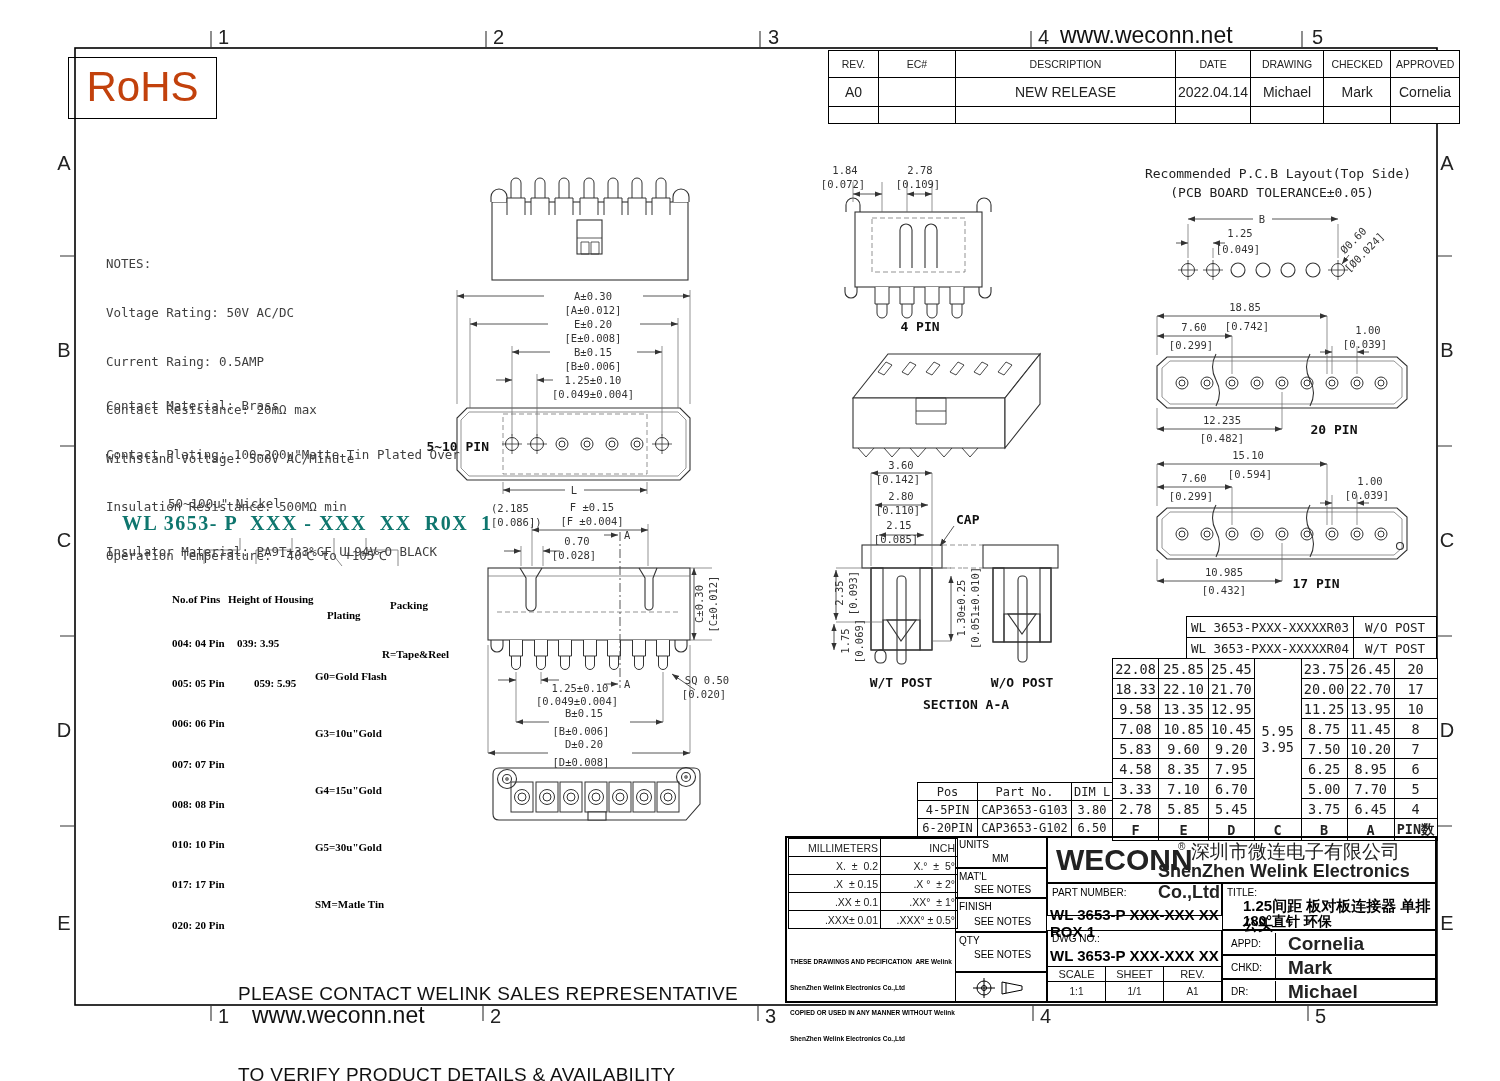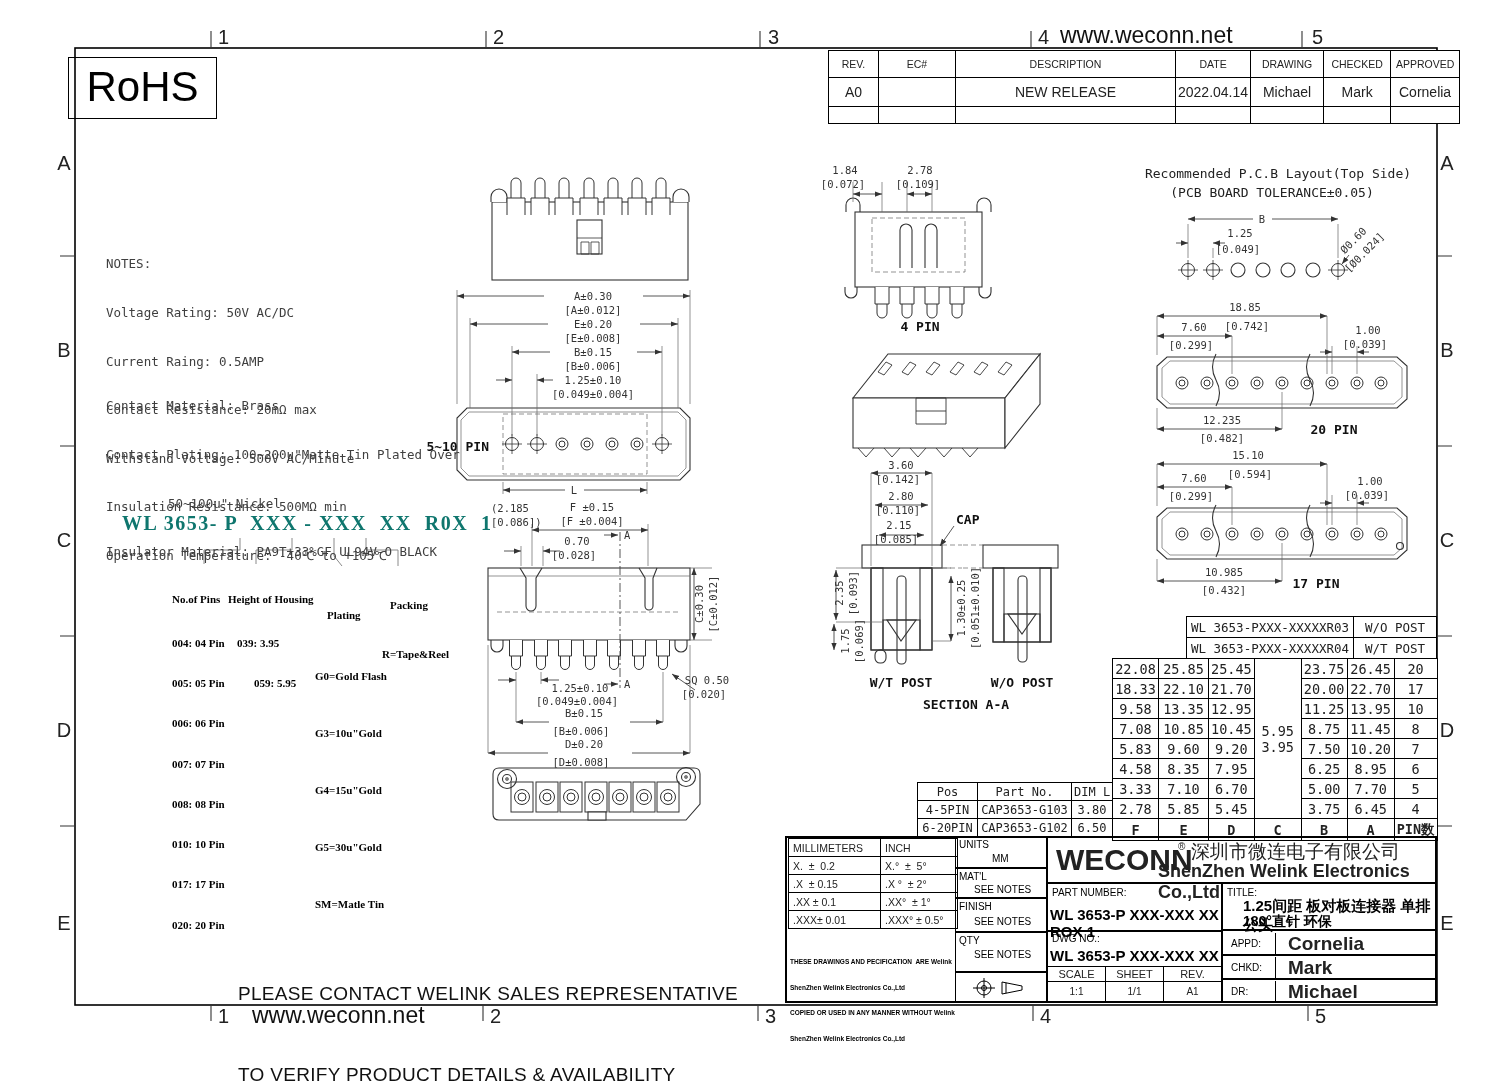--- a/index.html
+++ b/index.html
@@ -16,30 +16,30 @@
   .revtab .r1 td{height:28px;font-size:14px}
   .revtab .r2 td{height:16px}
   .dimtab{font:13.5px "DejaVu Sans Mono",monospace}
   .dimtab td{height:19px}
   .dimtab .hd td{height:21px;font-weight:bold}
   .vartab{font:12.5px "DejaVu Sans Mono",monospace}
   .vartab td{height:20px}
   .captab{font:12px "DejaVu Sans Mono",monospace}
   .captab td{height:17px}
   .toltab{font:10.5px "Liberation Sans",sans-serif}
-  .toltab td{height:17px;text-align:left;padding-left:4px}
+  .toltab td{height:17px;text-align:right;padding-left:4px}
   
   .notes{font:12.5px "DejaVu Sans Mono",monospace;color:#3f3f3f;line-height:16.2px}
   .ordtitle{font:italic 700 27px "Liberation Serif",serif;color:#000}
   .ordcode{font:700 20px "Liberation Serif",serif;letter-spacing:1.5px;color:#0f766e}
   .ordcol{font:700 11px "Liberation Serif",serif;color:#000;line-height:13.4px}
   .ordcol .ct{margin-bottom:4px}
   .bignote{font:400 19px "Liberation Sans",sans-serif;color:#111;line-height:27px;letter-spacing:.3px}
   .url{font:400 23px "Liberation Sans",sans-serif;color:#111}
-  .rohs{font:500 42px "Liberation Sans",sans-serif;color:#000000}
+  .rohs{font:500 42px "Liberation Sans",sans-serif;color:#c2410c}
   
   .tb{position:absolute;box-sizing:border-box;border:1px solid #000}
   .lblS{font:10px "Liberation Sans",sans-serif;color:#000}
   .valB{font:700 15px "Liberation Sans",sans-serif;color:#000}
   .disc{font:700 6.5px "Liberation Sans",sans-serif;line-height:8.5px;color:#000}
   
   .dt{font:10.5px "DejaVu Sans Mono",monospace;fill:#333}
   .m{text-anchor:middle}
   .lb{font:700 13px "DejaVu Sans Mono",monospace;fill:#111}
   .gl{font:20px "Liberation Sans",sans-serif;fill:#222}
@@ -688,21 +688,21 @@
     </g>
   </svg>
 </div>
 
 <div class="tb" style="left:1047px;top:836px;width:390px;height:47px">
   <span style="position:absolute;left:8px;top:6px;font:700 30px 'Liberation Sans',sans-serif">WECONN</span>
   <span style="position:absolute;left:130px;top:4px;font:10px 'Liberation Sans',sans-serif">®</span>
   <span style="position:absolute;left:143px;top:2px;font:500 19px 'Liberation Sans',sans-serif">深圳市微连电子有限公司</span>
   <span style="position:absolute;left:110px;top:24px;font:700 18px 'Liberation Sans',sans-serif">ShenZhen Welink Electronics Co.,Ltd</span>
 </div>
-<div class="tb" style="left:1047px;top:883px;width:175px;height:49px">
+<div class="tb" style="left:1047px;top:883px;width:175px;height:33px">
   <span class="lblS" style="position:absolute;left:4px;top:3px">PART NUMBER:</span>
   <span class="valB" style="position:absolute;left:2px;top:22px">WL 3653-P XXX-XXX XX ROX 1</span>
 </div>
 <div class="tb" style="left:1222px;top:883px;width:215px;height:47px">
   <span class="lblS" style="position:absolute;left:4px;top:3px">TITLE:</span>
   <span class="valB" style="position:absolute;left:20px;top:13px">1.25间距 板对板连接器 单排 公头</span>
   <span class="valB" style="position:absolute;left:20px;top:29px;font-size:14px">180°直针 环保</span>
 </div>
 <div class="tb" style="left:1047px;top:930px;width:175px;height:44px">
   <span class="lblS" style="position:absolute;left:4px;top:2px">DWG NO.:</span>

